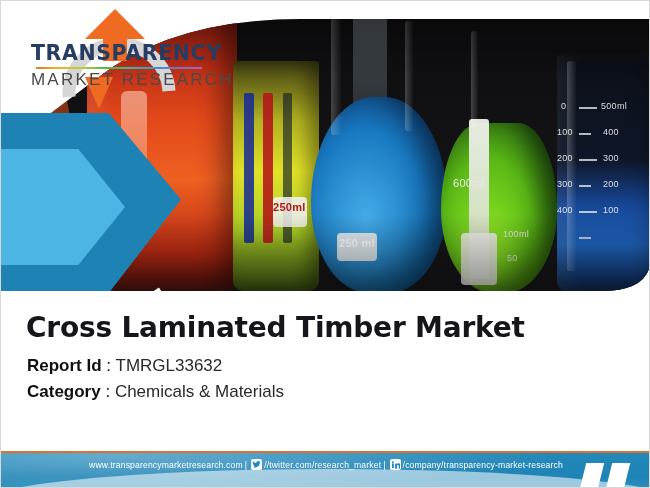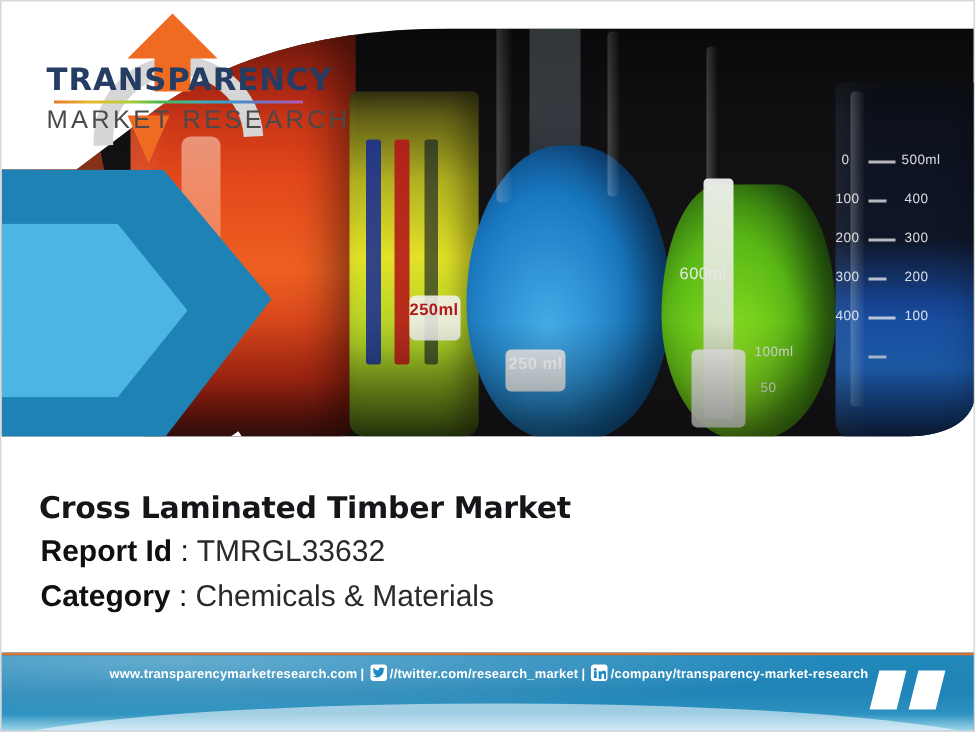--- a/index.html
+++ b/index.html
@@ -273,57 +273,56 @@
     position: absolute;
     left: 0;
     top: 296px;
     width: 650px;
     height: 136px;
     z-index: 20;
   }
   #report-title {
     position: absolute;
     left: 25px;
-    top: 29px;
+    top: 14px;
     font-family: "DejaVu Sans", sans-serif;
     font-weight: bold;
-    font-size: 20px;
+    font-size: 28px;
     color: #16161a;
     letter-spacing: -0.2px;
     white-space: nowrap;
   }
   #meta-rows {
     position: absolute;
     left: 26px;
     top: 56px;
   }
   .meta-row {
-    font-size: 20px;
+    font-size: 17px;
     color: #1b1b1b;
     line-height: 1.52;
     white-space: nowrap;
   }
   .meta-label {
     font-weight: bold;
     color: #101010;
   }
   .meta-sep { color: #101010; }
   .meta-value { color: #2a2a2a; }
 
   
   #footer {
     position: absolute;
     left: 0;
     bottom: 0;
     width: 650px;
-    height: 52px;
+    height: 36px;
     z-index: 25;
     overflow: hidden;
     background: #1e83b4;
-    font-weight: bold;
   }
   #footer-orange {
     position: absolute;
     left: 0; top: 0;
     width: 650px;
     height: 2px;
     background: #e0712c;
   }
   #footer-wash {
     position: absolute;

